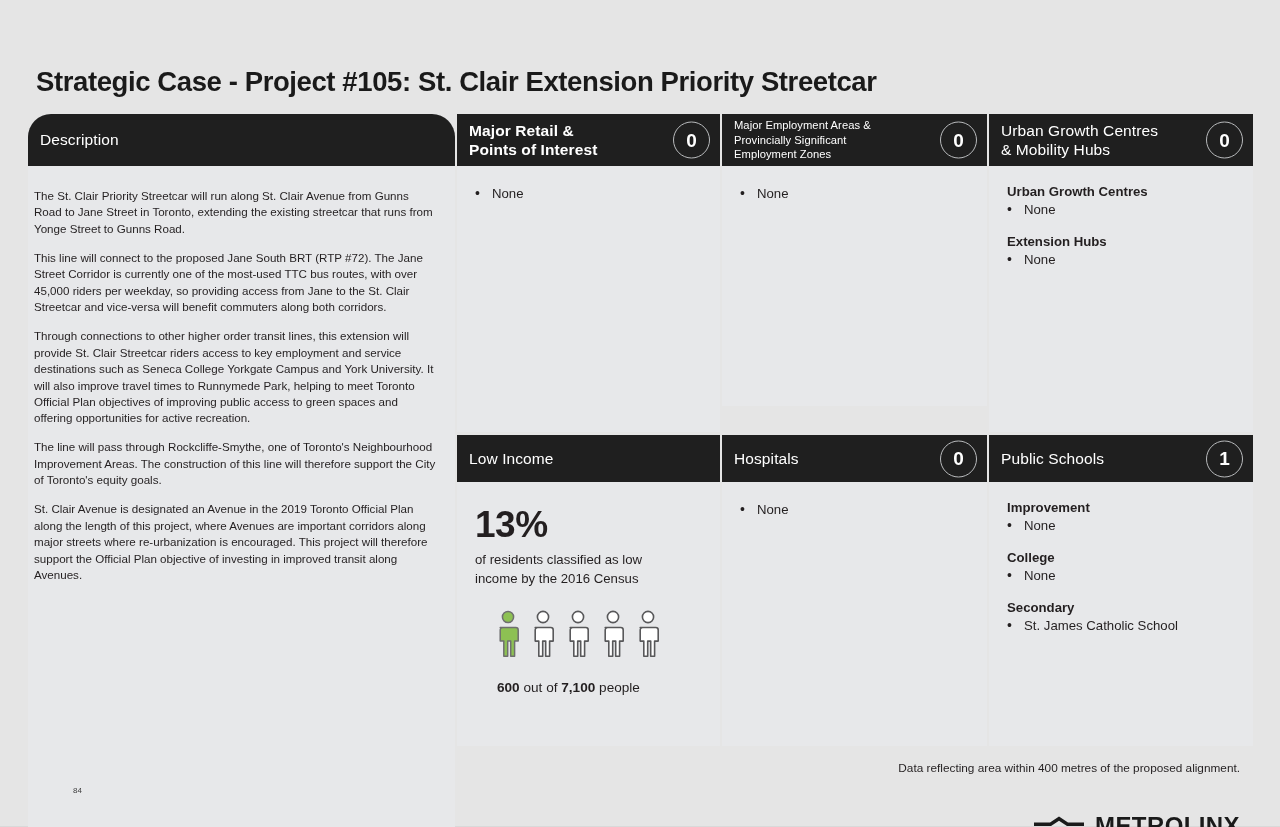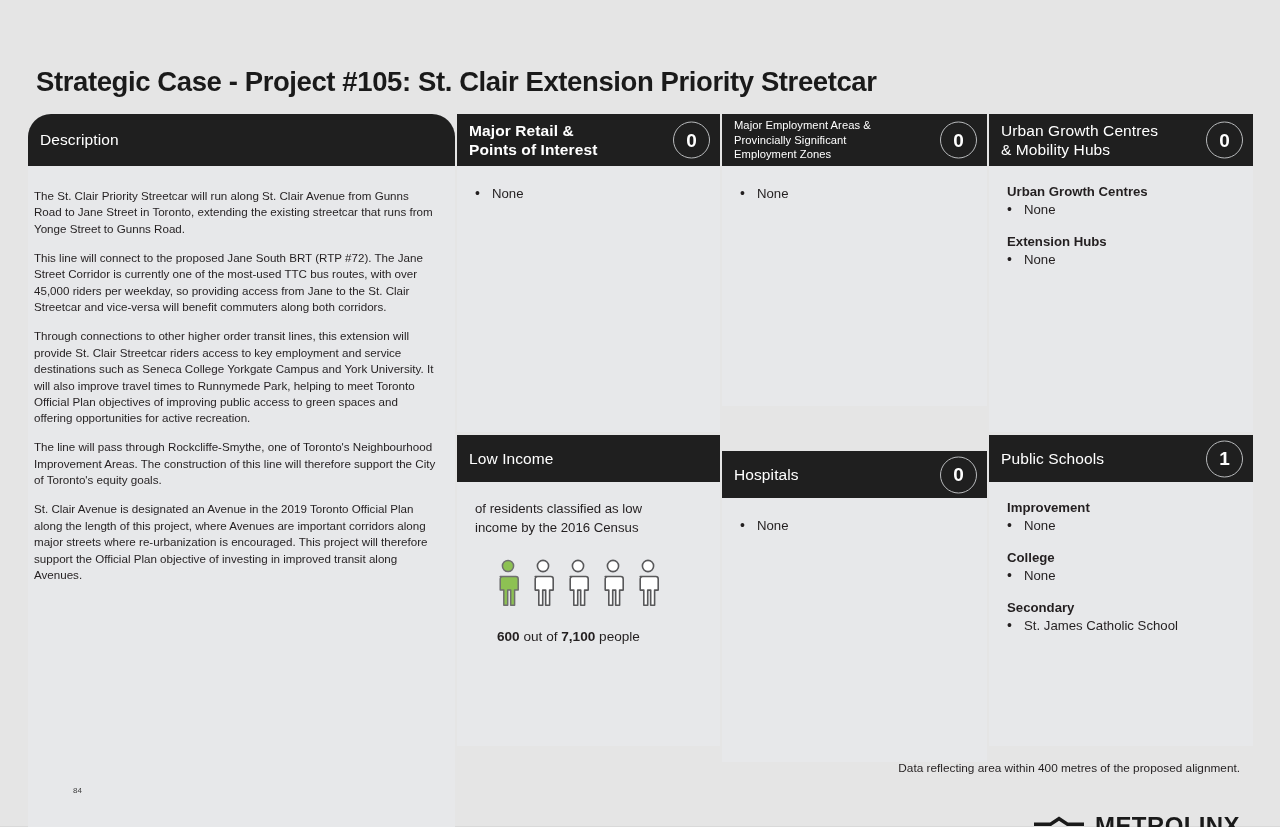--- a/index.html
+++ b/index.html
@@ -105,21 +105,21 @@
   
   #panel-retail   { left: 429px; top: 0; width: 263px; height: 318px; }
   #panel-employ   { left: 694px; top: 0; width: 265px; height: 292px; }
   #panel-ugc      { left: 961px; top: 0; width: 264px; height: 318px; }
   #panel-retail .panel-header,
   #panel-employ .panel-header,
   #panel-ugc .panel-header { height: 52px; }
 
   
   #panel-lowincome { left: 429px; top: 321px; width: 263px; height: 311px; }
-  #panel-hospitals { left: 694px; top: 321px; width: 265px; height: 311px; margin-top: 16px; }
+  #panel-hospitals { left: 694px; top: 321px; width: 265px; height: 311px; }
   #panel-schools   { left: 961px; top: 321px; width: 264px; height: 311px; }
   #panel-lowincome .panel-header,
   #panel-hospitals .panel-header,
   #panel-schools .panel-header { height: 47px; }
 
   
   ul.blist {
     list-style: none;
     margin: 0; padding: 0;
   }
@@ -278,20 +278,21 @@
           </ul>
         </div>
       </div>
     </div>
 
     <div class="panel" id="panel-lowincome">
       <div class="panel-header">
         <div class="hdr-title">Low Income</div>
       </div>
       <div class="panel-body">
+        <div class="stat-pct">13%</div>
         <div class="stat-caption">of residents classified as low income by the 2016 Census</div>
 
         <div class="pictogram">
           <svg width="26" height="48" viewBox="0 0 26 48">
             <circle cx="13" cy="7" r="5.6" fill="#8dc153" stroke="#6f6f6f" stroke-width="1.5"></circle>
             <path d="M5.2 17.5 h15.6 a2.4 2.4 0 0 1 2.4 2.4 v11.2 h-3.6 v15.2 h-3.9 v-15.2 h-3 v15.2 h-3.9 v-15.2 h-3.6 v-11.2 a2.4 2.4 0 0 1 2.4 -2.4 z" fill="#8dc153" stroke="#6f6f6f" stroke-width="1.5" stroke-linejoin="round"></path>
           </svg>
           <svg width="26" height="48" viewBox="0 0 26 48">
             <circle cx="13" cy="7" r="5.6" fill="#ffffff" stroke="#58585a" stroke-width="1.6"></circle>
             <path d="M5.2 17.5 h15.6 a2.4 2.4 0 0 1 2.4 2.4 v11.2 h-3.6 v15.2 h-3.9 v-15.2 h-3 v15.2 h-3.9 v-15.2 h-3.6 v-11.2 a2.4 2.4 0 0 1 2.4 -2.4 z" fill="#ffffff" stroke="#58585a" stroke-width="1.6" stroke-linejoin="round"></path>

